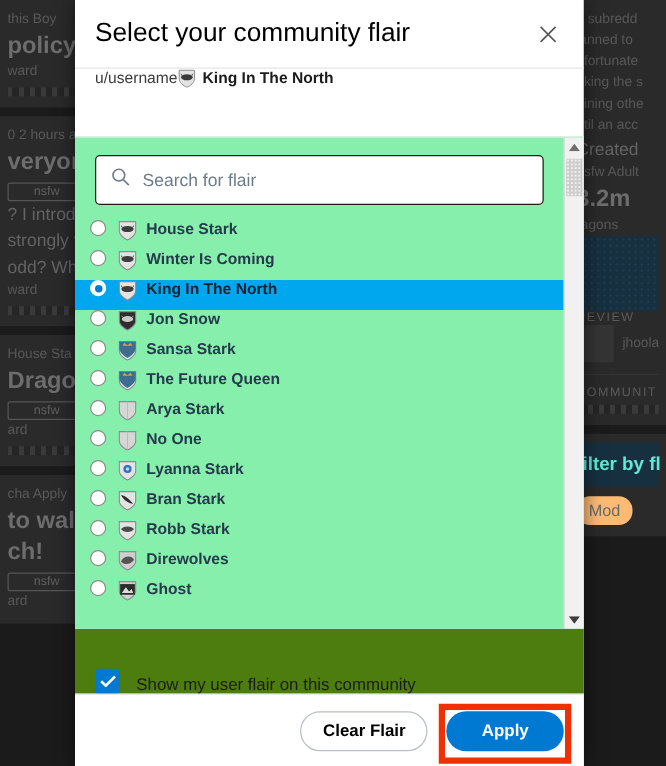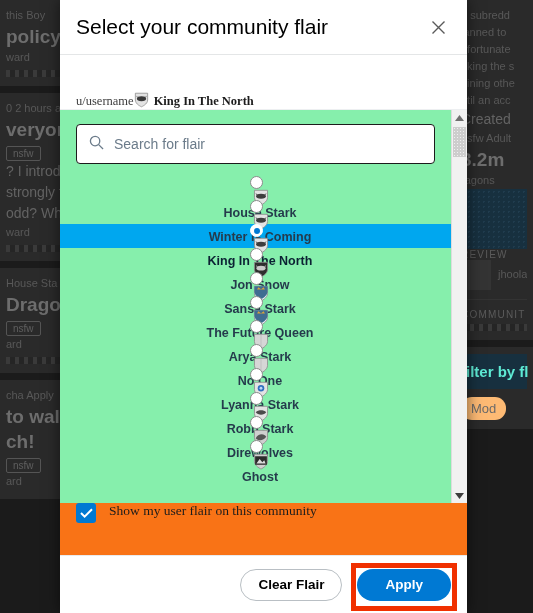--- a/index.html
+++ b/index.html
@@ -54,21 +54,21 @@
   .bg-line.med {
     font-size: 14px;
     color: #636363;
     line-height: 21px;
   }
   .bg-tag {
     display: inline-block;
     border: 1px solid #555;
     color: #5f5f5f;
     font-size: 10px;
-    padding: 1px 6px;
+    padding: 1px 20px;
     border-radius: 2px;
     margin-top: 4px;
   }
   .bg-strip {
     height: 7px;
     background: repeating-linear-gradient(90deg,#3a3a3a 0 4px,#252525 4px 9px);
     margin: 4px 0 0 0;
   }
   .bg-sep {
     height: 1px;
@@ -149,26 +149,25 @@
     justify-content: center;
     cursor: pointer;
     color: #5a5a5a;
   }
   #close-btn svg { display:block; }
 
   
   #flair-preview-row {
     flex: 0 0 54px;
     display: flex;
-    align-items: flex-end;
+    align-items: flex-start;
     padding: 0 16px;
     font-size: 12.5px;
     color: #3b3b3b;
     box-sizing: border-box;
-    font-family: Liberation Serif, serif;
   }
   #preview-username { color: #3c3c3c; }
   #preview-flair-label {
     font-weight: bold;
     color: #1c1c1c;
     margin-left: 5px;
     font-size: 12.5px;
   }
 
   
@@ -206,25 +205,23 @@
     color: #4b5a68;
     flex: 1;
     font-family: "Liberation Sans", sans-serif;
     background: transparent;
     margin-left: 8px;
   }
   #search-input::placeholder { color: #6b7b8a; }
 
   .flair-row {
     display: flex;
-    align-items: center;
     height: 24px;
     padding: 0 10px 0 12px;
     cursor: pointer;
-    flex-direction: column;
   }
   .flair-row.selected {
     background: #00a7ef;
   }
   .radio {
     width: 13px; height: 13px;
     border-radius: 50%;
     border: 1px solid #8b8b8b;
     background: #fff;
     box-sizing: border-box;
@@ -282,26 +279,25 @@
     height: 30px;
     background: #cdcdcd;
     background-image: radial-gradient(#f0f0f0 1px, transparent 1px);
     background-size: 3px 3px;
     cursor: pointer;
   }
 
   
   #checkbox-row {
     flex: 0 0 52px;
-    background: #f97316;
-    display: flex;
-    align-items: flex-start;
+    background: #4d7c0f;
+    display: flex;
+    align-items: flex-end;
     padding: 0 16px;
     box-sizing: border-box;
-    font-family: Liberation Serif, serif;
   }
   #flair-checkbox {
     width: 20px; height: 20px;
     background: #0079d3;
     border-radius: 3px;
     flex: 0 0 20px;
     display: flex;
     align-items: center;
     justify-content: center;
     cursor: pointer;
@@ -512,20 +508,28 @@
                 <path d="M2 2 H22 V13 C22 20 12 24.5 12 24.5 C12 24.5 2 20 2 13 Z" fill="#e3e3e3" stroke="#8d8d8d" stroke-width="1.3"></path>
                 <circle cx="12" cy="11" r="5" fill="#2f6fbf"></circle>
                 <circle cx="12" cy="11" r="2.2" fill="#bcd7f5"></circle>
               </svg></span>
             <span class="flair-name">Lyanna Stark</span>
           </div>
           <div class="flair-row">
             <span class="radio"></span>
             <span class="shield"><svg width="16" height="17" viewBox="0 0 24 26" aria-hidden="true">
                 <path d="M2 2 H22 V13 C22 20 12 24.5 12 24.5 C12 24.5 2 20 2 13 Z" fill="#e3e3e3" stroke="#8d8d8d" stroke-width="1.3"></path>
+                <path d="M4 6 C10 7 14 11 19 17 C13 16 8 13 4 6 Z" fill="#2c2c2c"></path>
+              </svg></span>
+            <span class="flair-name">Bran Stark</span>
+          </div>
+          <div class="flair-row">
+            <span class="radio"></span>
+            <span class="shield"><svg width="16" height="17" viewBox="0 0 24 26" aria-hidden="true">
+                <path d="M2 2 H22 V13 C22 20 12 24.5 12 24.5 C12 24.5 2 20 2 13 Z" fill="#e3e3e3" stroke="#8d8d8d" stroke-width="1.3"></path>
                 <path d="M4 11 C8 7 16 7 20 11 C17 16 7 16 4 11 Z" fill="#4b4b4b"></path>
               </svg></span>
             <span class="flair-name">Robb Stark</span>
           </div>
           <div class="flair-row">
             <span class="radio"></span>
             <span class="shield"><svg width="16" height="17" viewBox="0 0 24 26" aria-hidden="true">
                 <path d="M2 2 H22 V13 C22 20 12 24.5 12 24.5 C12 24.5 2 20 2 13 Z" fill="#cfcfcf" stroke="#8d8d8d" stroke-width="1.3"></path>
                 <path d="M4 14 C7 7 17 6 20 12 C16 18 8 19 4 14 Z" fill="#555"></path>
               </svg></span>

